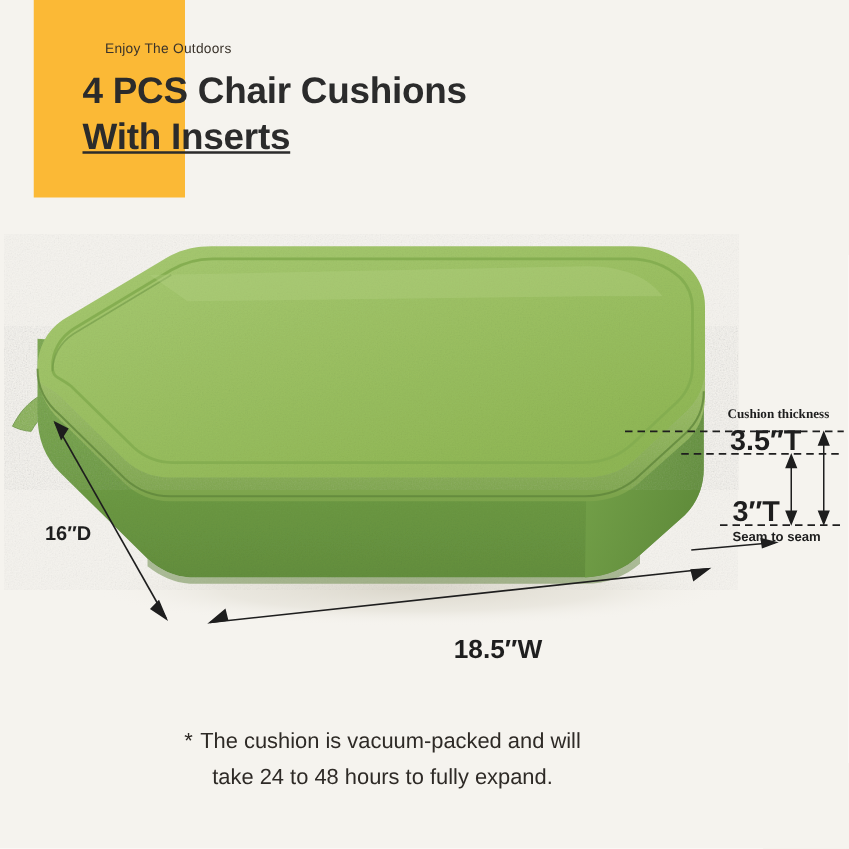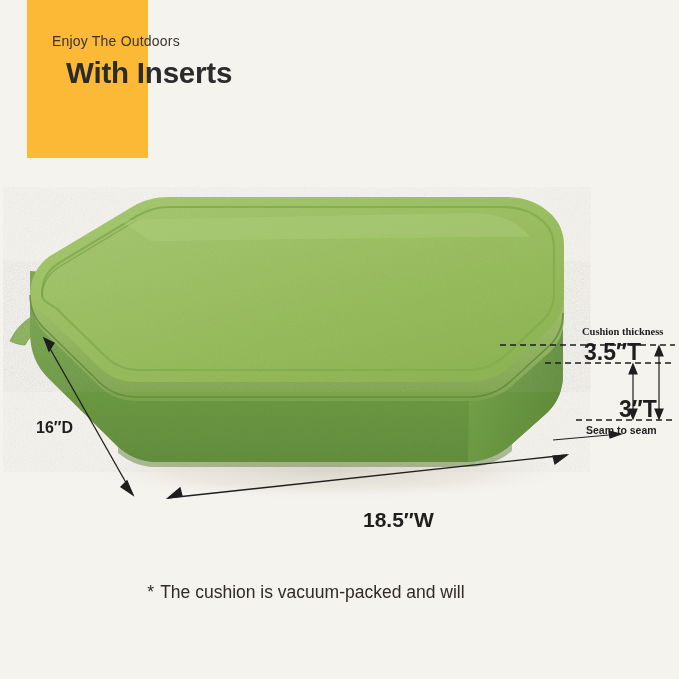--- a/index.html
+++ b/index.html
@@ -22,39 +22,39 @@
   .yellow-block {
     position: absolute;
     left: 27px;
     top: 0px;
     width: 121px;
     height: 158px;
     background: #fbb936;
   }
   .eyebrow {
     position: absolute;
-    left: 52px;
+    left: 84px;
     top: 33px;
-    font-size: 14px;
+    font-size: 11px;
     letter-spacing: 0.2px;
     color: #3a332b;
     white-space: nowrap;
   }
   .headline {
     position: absolute;
     left: 66px;
     top: 54px;
     font-size: 29.5px;
     font-weight: bold;
     line-height: 37px;
     color: #2b2b2b;
     letter-spacing: -0.2px;
     white-space: nowrap;
   }
-  .headline .line2 { display: block; }
+  .headline .line2 { display: block; text-decoration: underline; }
 
   
   .photo-stage {
     position: absolute;
     left: 0;
     top: 175px;
     width: 679px;
     height: 360px;
   }
   .photo-stage svg { display: block; }
@@ -75,21 +75,21 @@
     left: 363px;
     top: 508px;
     font-size: 21px;
   }
   .dim-thick-big {
     left: 584px;
     top: 339px;
     font-size: 23px;
   }
   .dim-seam-big {
-    left: 619px;
+    left: 586px;
     top: 396px;
     font-size: 23px;
   }
   .ann-small {
     position: absolute;
     font-size: 10.5px;
     font-weight: bold;
     color: #1e1e1e;
     white-space: nowrap;
   }
@@ -122,20 +122,21 @@
 </head>
 <body>
 
 <div id="page">
 
   <div class="yellow-block"></div>
 
   <div class="eyebrow">Enjoy The Outdoors</div>
 
   <div class="headline">
+    <span>4 PCS Chair Cushions</span>
     <span class="line2">With Inserts</span>
   </div>
 
   <div class="photo-stage">
     <svg width="679" height="360" viewBox="0 0 679 360" xmlns="http://www.w3.org/2000/svg">
       <defs>
 
         <linearGradient id="gTop" x1="0" y1="0" x2="0.75" y2="1">
           <stop offset="0%" stop-color="#a8ca73"></stop>
           <stop offset="35%" stop-color="#a0c468"></stop>
@@ -292,15 +293,16 @@
   <div class="dim-label dim-width">18.5″W</div>
 
   <div class="ann-small ann-cushion-thickness">Cushion thickness</div>
   <div class="dim-label dim-thick-big">3.5″T</div>
 
   <div class="dim-label dim-seam-big">3″T</div>
   <div class="ann-small ann-seam-to-seam">Seam to seam</div>
 
   <div class="footnote">
     <span class="star">*</span><span>The cushion is vacuum-packed and will</span>
+    <span class="l2">take 24 to 48 hours to fully expand.</span>
   </div>
 
 </div>
 
 </body></html>

